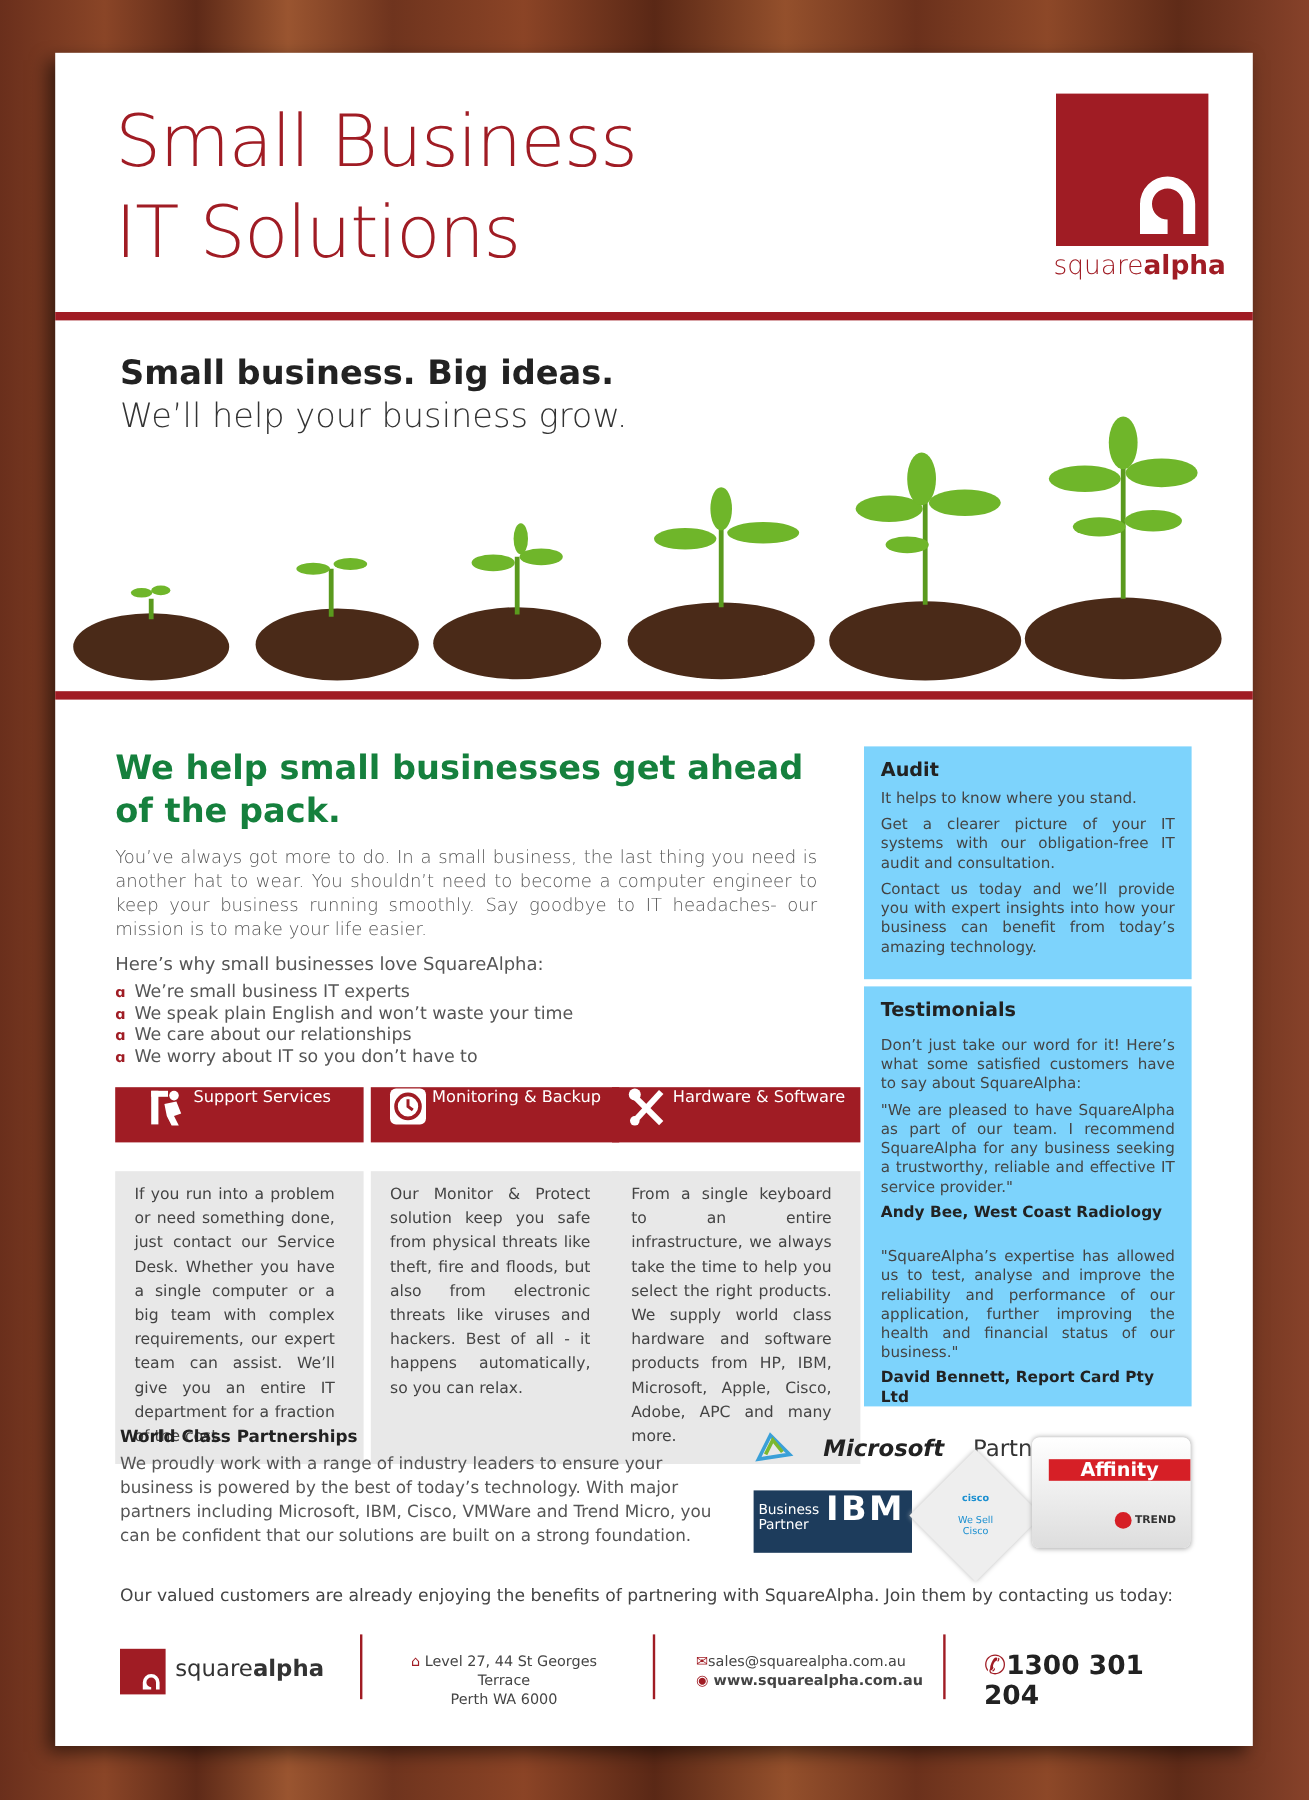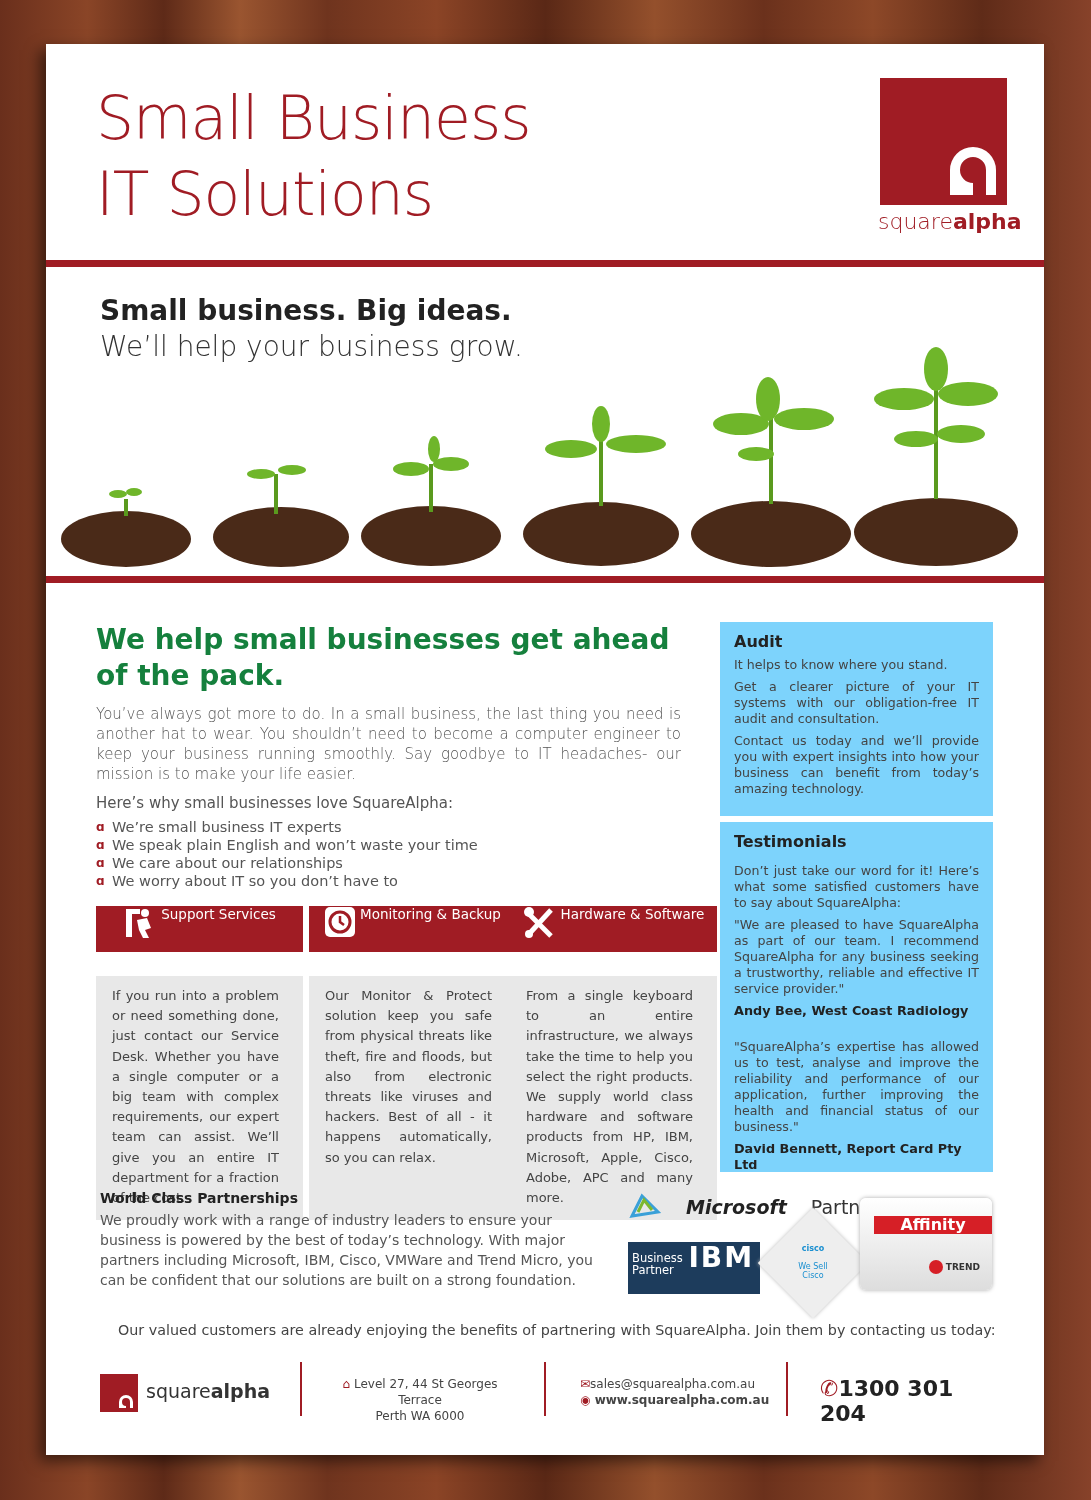--- a/index.html
+++ b/index.html
@@ -24,21 +24,21 @@
 .svc-head{height:46px;background:#a01c24;color:#fff;display:flex;align-items:flex-start;justify-content:center;font-size:13.5px;gap:4px}
 .svc-head svg{flex:none}
 .svc-body{margin-top:24px;background:#e8e8e8;padding:10px 24px 8px 16px;font-size:13px;line-height:20.2px;color:#444;text-align:justify;height:244px}
 .side{position:absolute;left:674px;width:273px;background:#7dd3fc;padding:10px 14px}
 .side h3{font-size:16px;font-weight:700;color:#222;margin-bottom:6px}
 .side p{font-size:12.6px;line-height:16px;color:#444;text-align:justify;margin-bottom:6px}
 .side .who{font-weight:700;color:#222;font-size:12.8px;text-align:left}
 .wcp-h{position:absolute;left:54px;top:1146px;font-size:14px;font-weight:700;color:#222}
 .wcp{position:absolute;left:54px;top:1166px;width:510px;font-size:14px;line-height:20px;color:#555}
 .partners{position:absolute;left:582px;top:1148px;width:370px;height:130px}
-.cta{position:absolute;left:72px;top:1278px;font-size:14.3px;color:#444}
+.cta{position:absolute;left:54px;top:1278px;font-size:14.3px;color:#444}
 .footer{position:absolute;left:54px;top:1318px;width:900px;height:56px}
 .vline{position:absolute;top:0;width:2px;height:54px;background:#a01c24}
 </style>
 </head>
 <body>
 
 <div class="paper">
   <div class="title">
     <div>Small Business</div>
     <div>IT Solutions</div>

